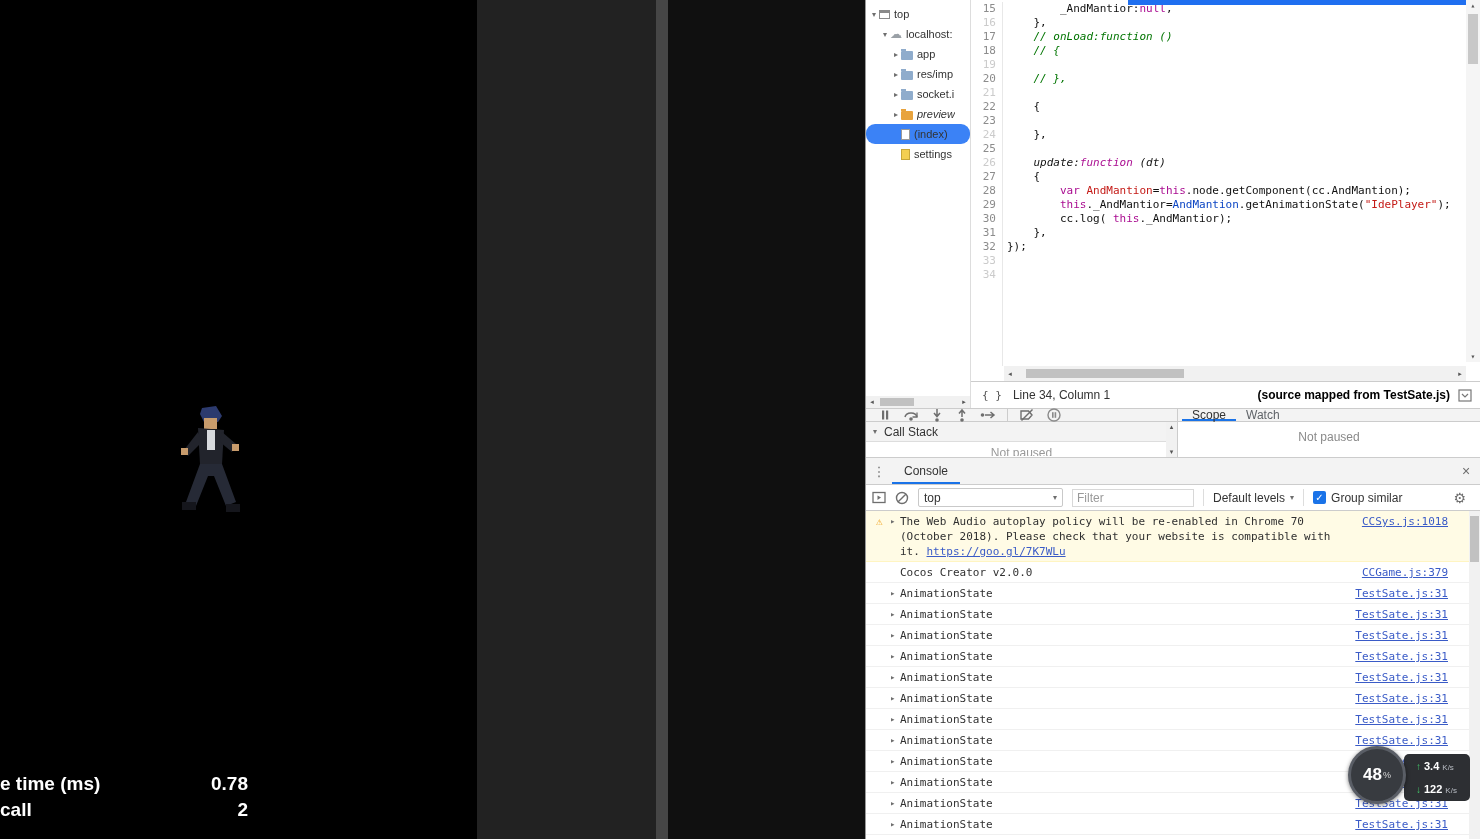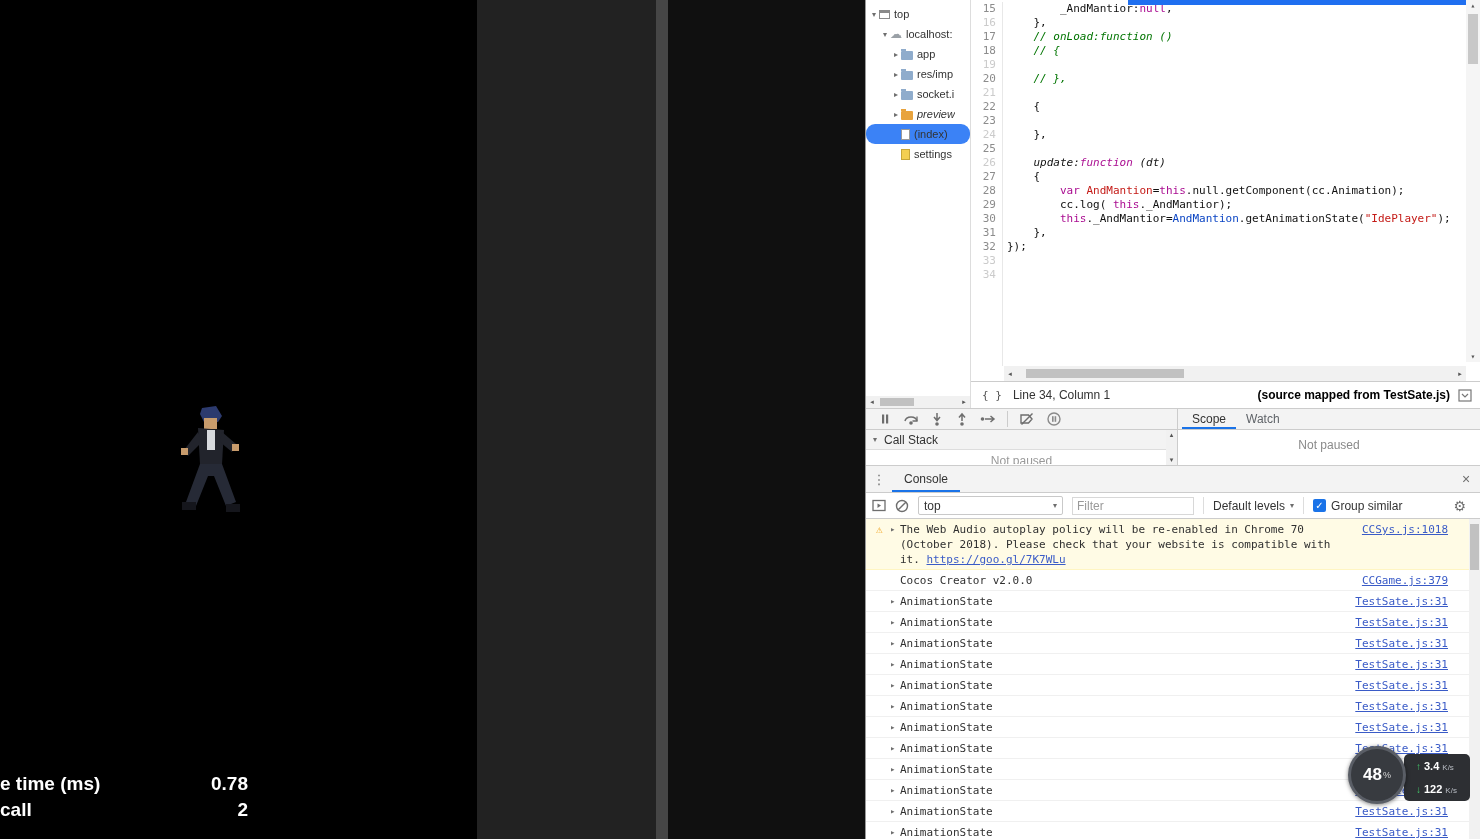--- a/index.html
+++ b/index.html
@@ -71,21 +71,21 @@
   .hs-thumb { position:absolute; left:10px; top:3px; height:9px; width:158px; background:#c1c1c1; }
 
   
   #status-bar { height:27px; flex:none; border-top:1px solid #ccc; display:flex; align-items:center;
                 padding:0 8px; gap:8px; background:#fff; }
   .format-btn { font-family:"DejaVu Sans Mono",monospace; font-size:11px; color:#555; padding:1px 3px; }
   .status-note { color:#000000; margin-left:auto;font-weight:bold; }
   .panel-icon svg { display:block; }
 
   
-  #debug-row1 { height:22px; flex:none; display:flex; border-top:1px solid #ccc; border-bottom:1px solid #ccc;
+  #debug-row1 { height:14px; flex:none; display:flex; border-top:1px solid #ccc; border-bottom:1px solid #ccc;
                 background:#f3f3f3;justify-content:center; }
   #debug-toolbar { width:311px; flex:none; display:flex; align-items:center; gap:11px; padding-left:12px; }
   .dbg-btn { display:flex; align-items:center; }
   .toolbar-sep { width:1px; height:16px; background:#ccc; }
   #sidebar-tabs { flex:1; border-left:1px solid #ccc; display:flex; align-items:stretch; padding-left:4px; }
   .side-tab { padding:0 10px; display:flex; align-items:center; color:#5f6368; }
   .side-tab.selected { color:#333; box-shadow:inset 0 -2px 0 #1a73e8; }
 
   
   #debug-row2 { height:35px; flex:none; display:flex; background:#fff; }
@@ -274,23 +274,23 @@
               <div class="code-line" style="padding-left: 4ch;"><span class="tok-comment">// {</span></div>
               <div class="code-line" style="padding-left: 0ch;">&nbsp;</div>
               <div class="code-line" style="padding-left: 4ch;"><span class="tok-comment">// },</span></div>
               <div class="code-line" style="padding-left: 0ch;">&nbsp;</div>
               <div class="code-line" style="padding-left: 4ch;"><span class="tok-plain">{</span></div>
               <div class="code-line" style="padding-left: 0ch;">&nbsp;</div>
               <div class="code-line" style="padding-left: 4ch;"><span class="tok-plain">},</span></div>
               <div class="code-line" style="padding-left: 0ch;">&nbsp;</div>
               <div class="code-line" style="padding-left: 4ch; font-style: italic;"><span class="tok-plain">update:</span><span class="tok-keyword">function</span><span class="tok-plain"> (dt)</span></div>
               <div class="code-line" style="padding-left: 4ch;"><span class="tok-plain">{</span></div>
-              <div class="code-line" style="padding-left: 8ch;"><span class="tok-keyword">var</span><span class="tok-plain"> </span><span class="tok-def">AndMantion</span><span class="tok-plain">=</span><span class="tok-keyword">this</span><span class="tok-plain">.null.getComponent(cc.Animation);</span></div>
+              <div class="code-line" style="padding-left: 8ch;"><span class="tok-keyword">var</span><span class="tok-plain"> </span><span class="tok-def">AndMantion</span><span class="tok-plain">=</span><span class="tok-keyword">this</span><span class="tok-plain">.node.getComponent(cc.AndMantion);</span></div>
+              <div class="code-line" style="padding-left: 8ch;"><span class="tok-keyword">this</span><span class="tok-plain">._AndMantior=</span><span class="tok-local">AndMantion</span><span class="tok-plain">.getAnimationState(</span><span class="tok-string">"IdePlayer"</span><span class="tok-plain">);</span></div>
               <div class="code-line" style="padding-left: 8ch;"><span class="tok-plain">cc.log( </span><span class="tok-keyword">this</span><span class="tok-plain">._AndMantior);</span></div>
-              <div class="code-line" style="padding-left: 8ch;"><span class="tok-keyword">this</span><span class="tok-plain">._AndMantior=</span><span class="tok-local">AndMantion</span><span class="tok-plain">.getAnimationState(</span><span class="tok-string">"IdePlayer"</span><span class="tok-plain">);</span></div>
               <div class="code-line" style="padding-left: 4ch;"><span class="tok-plain">},</span></div>
               <div class="code-line" style="padding-left: 0ch;"><span class="tok-plain">});</span></div>
               <div class="code-line" style="padding-left: 0ch;">&nbsp;</div>
             </div>
           <div id="editor-vscroll">
             <span class="vs-arrow vs-up">▴</span>
             <div class="vs-thumb"></div>
             <span class="vs-arrow vs-down">▾</span>
           </div>
         </div>

